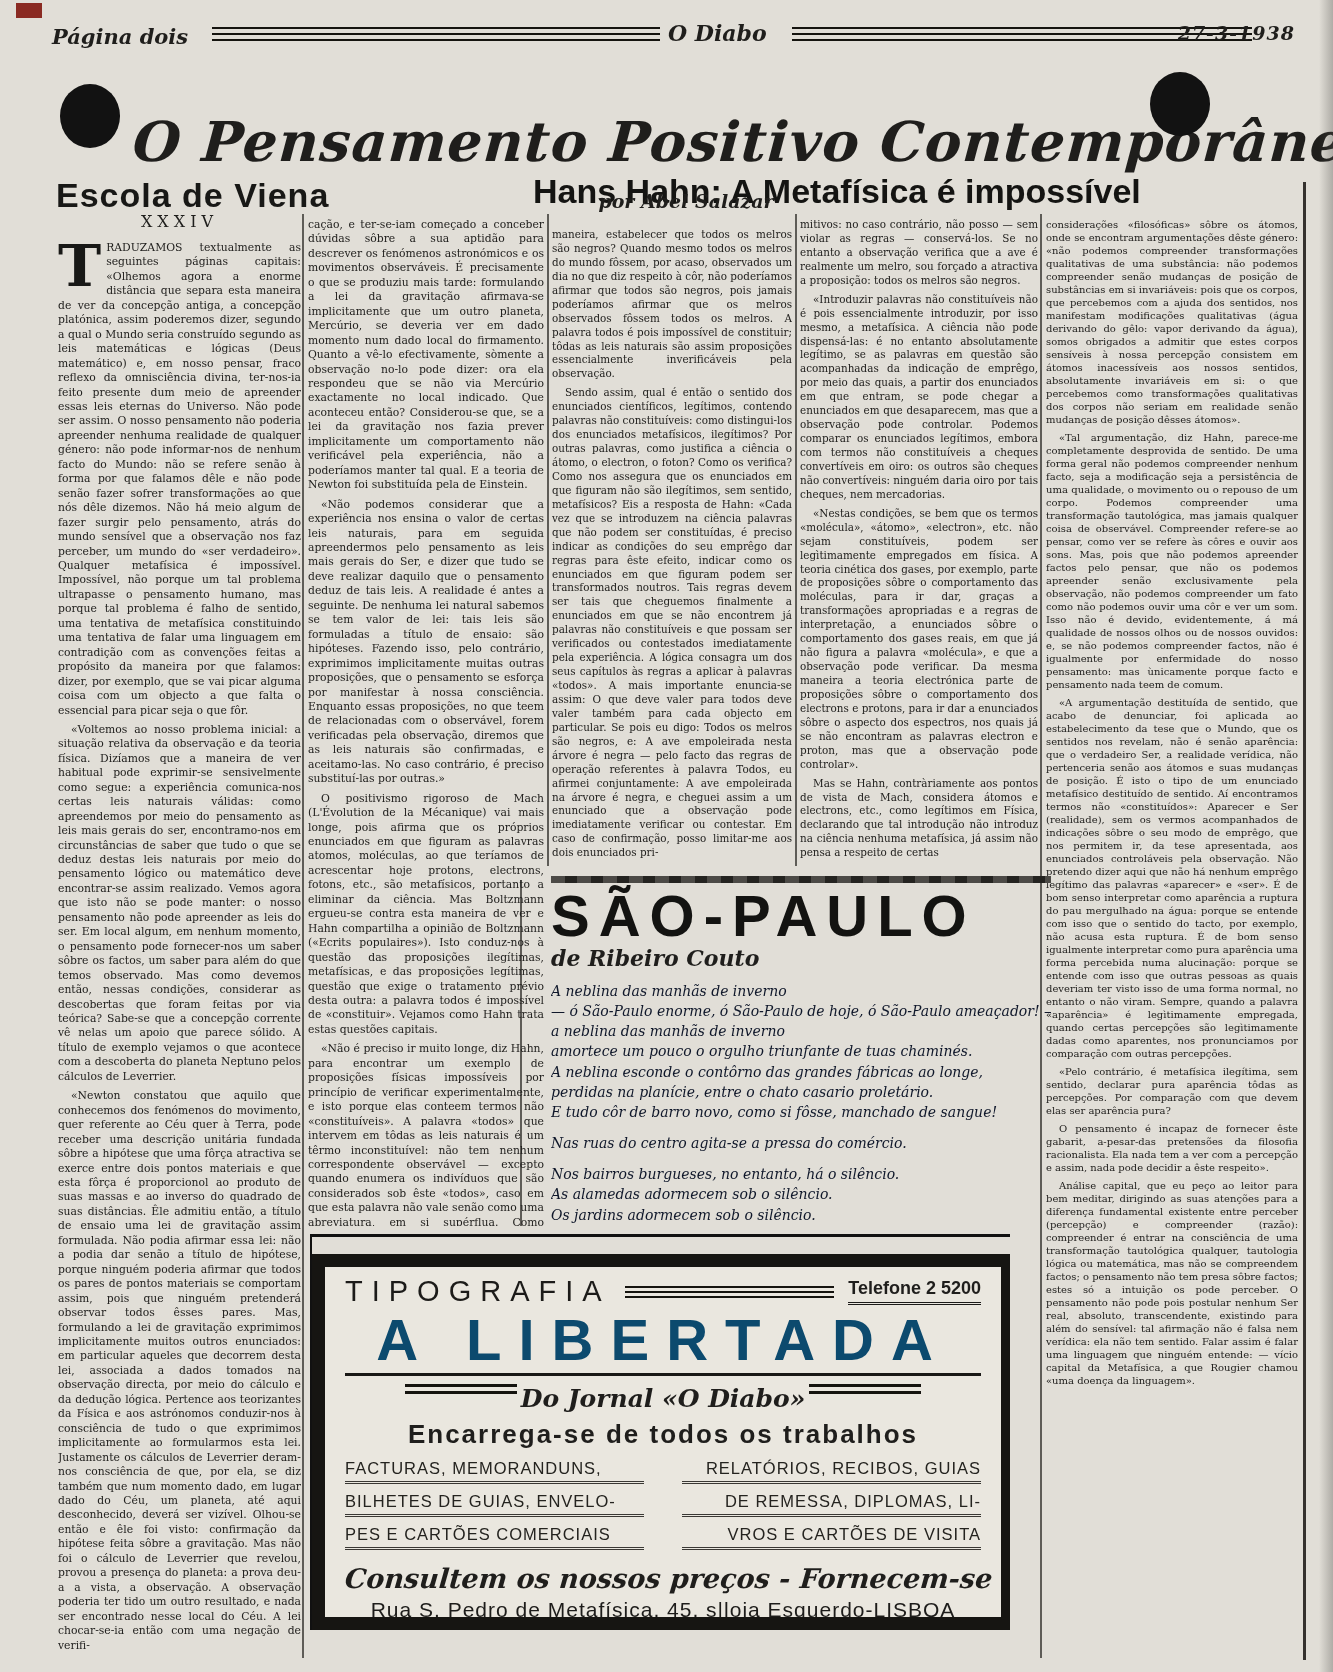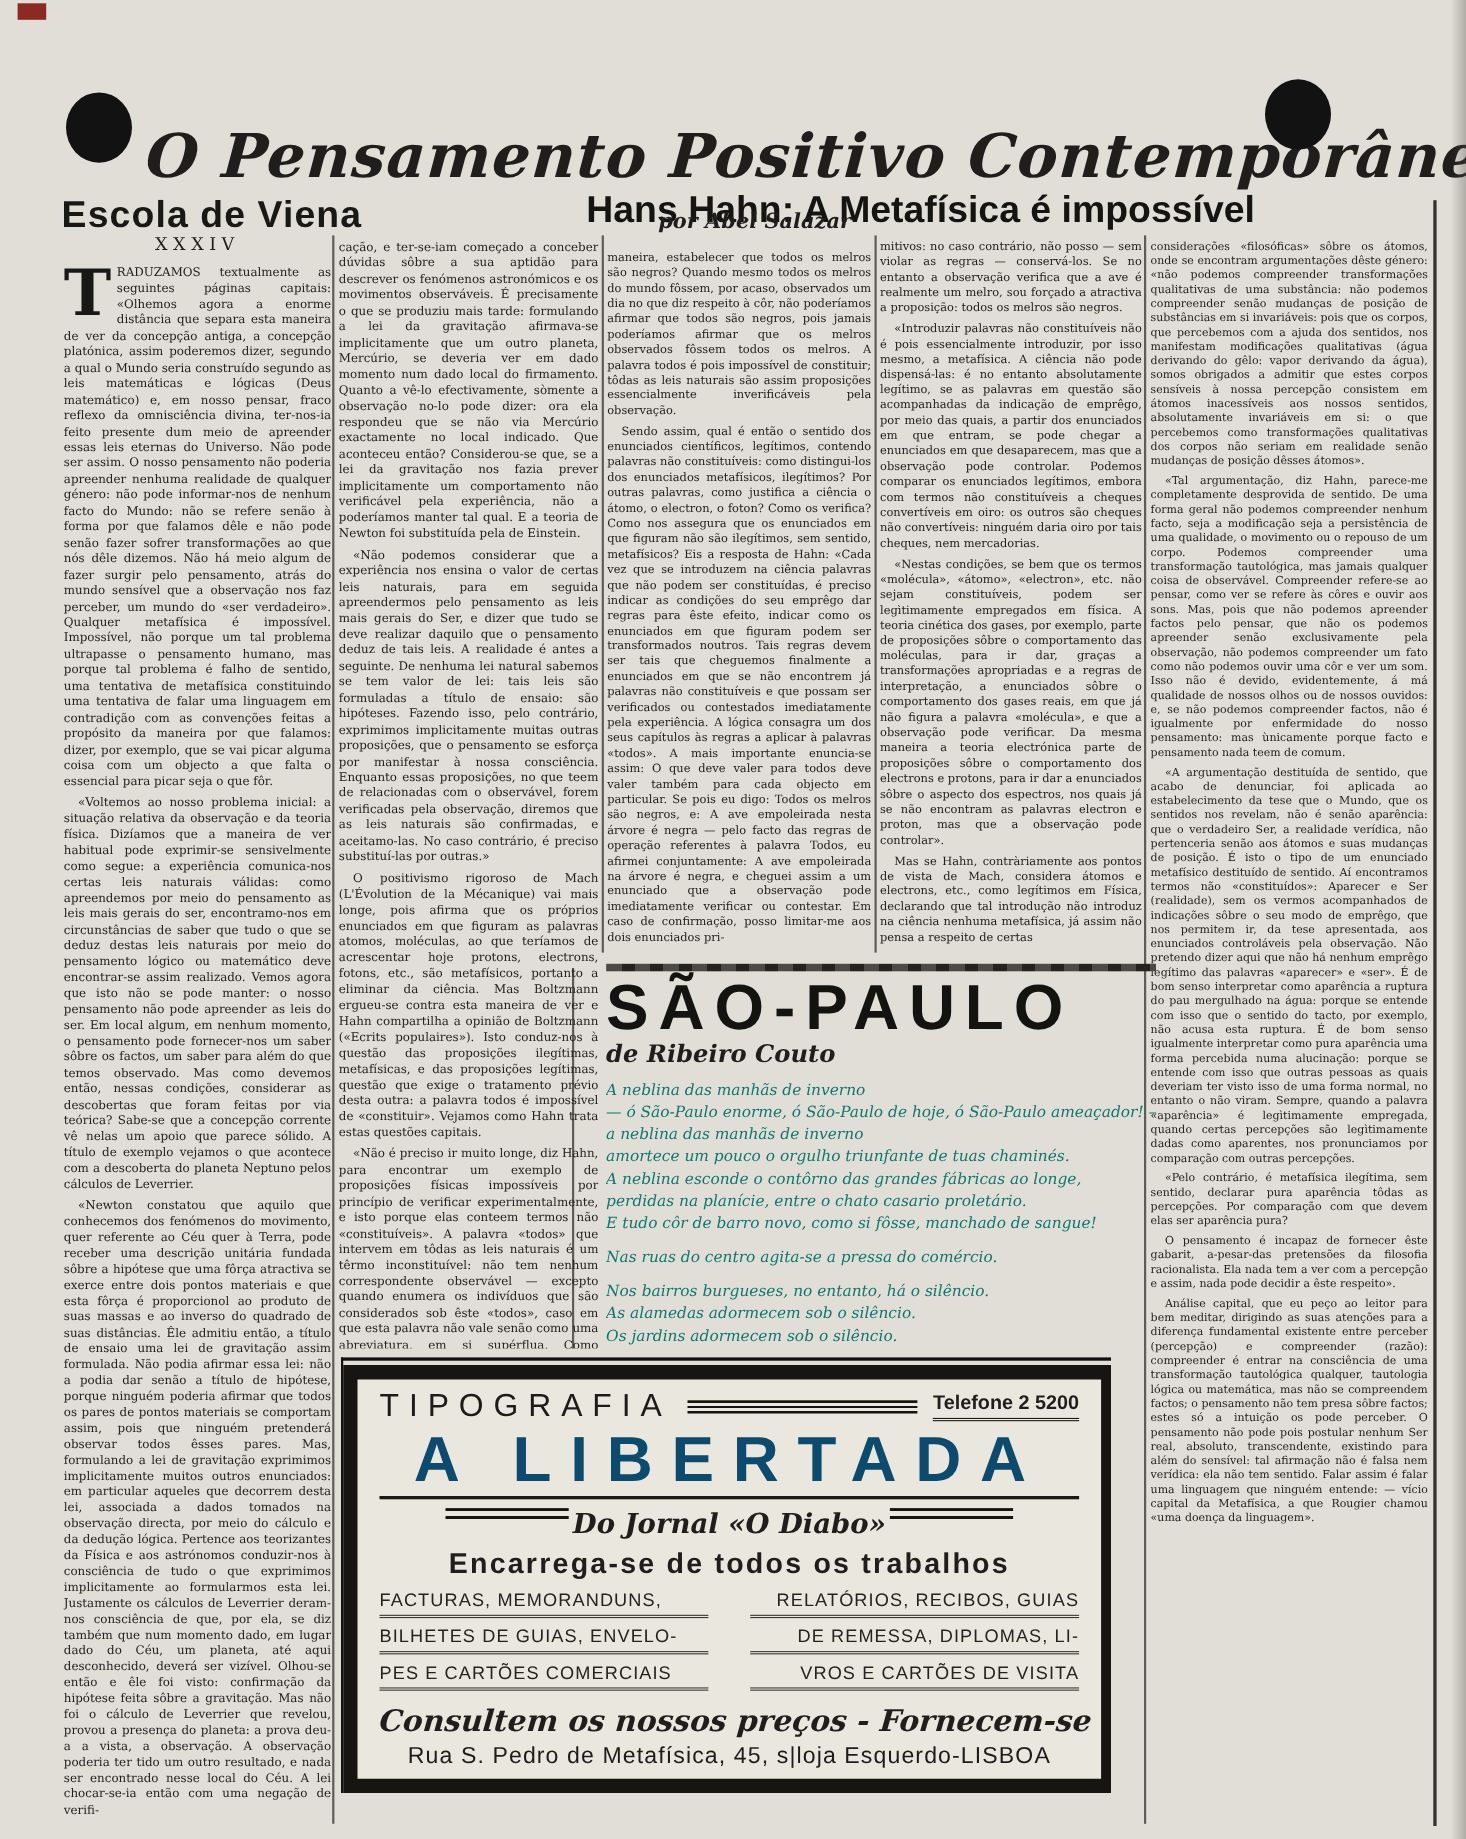--- a/index.html
+++ b/index.html
@@ -54,24 +54,24 @@
   .vr3{left:795px;top:214px;height:652px;}
   .vr4{left:1040px;top:214px;height:1444px;}
   .vr-poem{left:520px;top:880px;height:346px;}
   
   .poem{position:absolute;left:532px;top:876px;width:500px;height:352px;overflow:hidden;margin-left:19px;}
   .poem-topbar{height:7px;background:repeating-linear-gradient(to right,#4c4a46 0 14px,#242320 14px 26px);margin-bottom:4px;}
   .poem-title{font-family:"Liberation Sans",sans-serif;font-weight:bold;font-size:58px;line-height:1;
         letter-spacing:9px;color:#131311;margin:2px 0 0;white-space:nowrap;}
   .poem-byline{font-size:22px;font-style:italic;font-weight:bold;margin:0 12px 10px 0;}
   .stanza{margin-bottom:11px;}
-  .poem-line{font-size:14px;font-style:italic;line-height:1.44;color:#0f766e;white-space:nowrap;}
+  .poem-line{font-size:14px;font-style:italic;line-height:1.44;color:#0f172a;white-space:nowrap;}
   
   .ad{position:absolute;left:310px;top:1234px;width:700px;height:396px;border-top:3px solid #111;
-        border-left:2px solid #111;padding-top:4px;box-sizing:border-box;}
+        border-left:2px solid #111;padding-top:17px;box-sizing:border-box;}
   .ad-frame{border:13px solid #161512;border-right-width:9px;background:#eae7df;height:100%;
         box-sizing:border-box;padding:8px 20px 6px;overflow:hidden;}
   .ad-row1{display:flex;align-items:center;gap:14px;}
   .ad-tipografia{font-family:"Liberation Sans",sans-serif;font-size:29px;letter-spacing:9px;color:#1c1b19;}
   .ad-row1 .rules{flex:1;height:12px;background:repeating-linear-gradient(to bottom,#15140f 0 2px,transparent 2px 5px);}
   .ad-phone{font-family:"Liberation Sans",sans-serif;font-weight:bold;font-size:18px;
         border-bottom:3px double #1c1b19;padding-bottom:3px;white-space:nowrap;}
   .ad-name{font-family:"Liberation Sans",sans-serif;font-weight:bold;font-size:58px;letter-spacing:17px;
         text-align:center;line-height:1.05;margin-top:2px;white-space:nowrap;color:#0c4a6e;}
   .ad-name-rule{height:3px;background:#1a1916;margin:2px 0 8px;}
@@ -89,20 +89,27 @@
         transform:skewX(-5deg);white-space:nowrap;}
   .ad-address{font-family:"Liberation Sans",sans-serif;font-size:21px;text-align:center;letter-spacing:1px;color:#1d1c1a;}
 </style>
 </head>
 <body>
 
 <div class="page">
 
   <div class="corner-mark"></div>
 
+  <div class="topbar">
+    <span class="pagelabel">Página dois</span>
+    <div class="rulebar rule-a"></div>
+    <span class="masthead">O Diabo</span>
+    <div class="rulebar rule-b"></div>
+    <span class="dateline">27-3-1938</span>
+  </div>
 
   <div class="dot dot-left"></div>
   <h1 class="main-title">O Pensamento Positivo Contemporâneo</h1>
   <div class="dot dot-right"></div>
 
   <h2 class="hl-left">Escola de Viena</h2>
   <h2 class="hl-right"><span class="strong">Hans Hahn:</span><span> A Metafísica é impossível</span></h2>
   <div class="byline">por Abel Salazar</div>
 
   <div class="vr vr1"></div>

